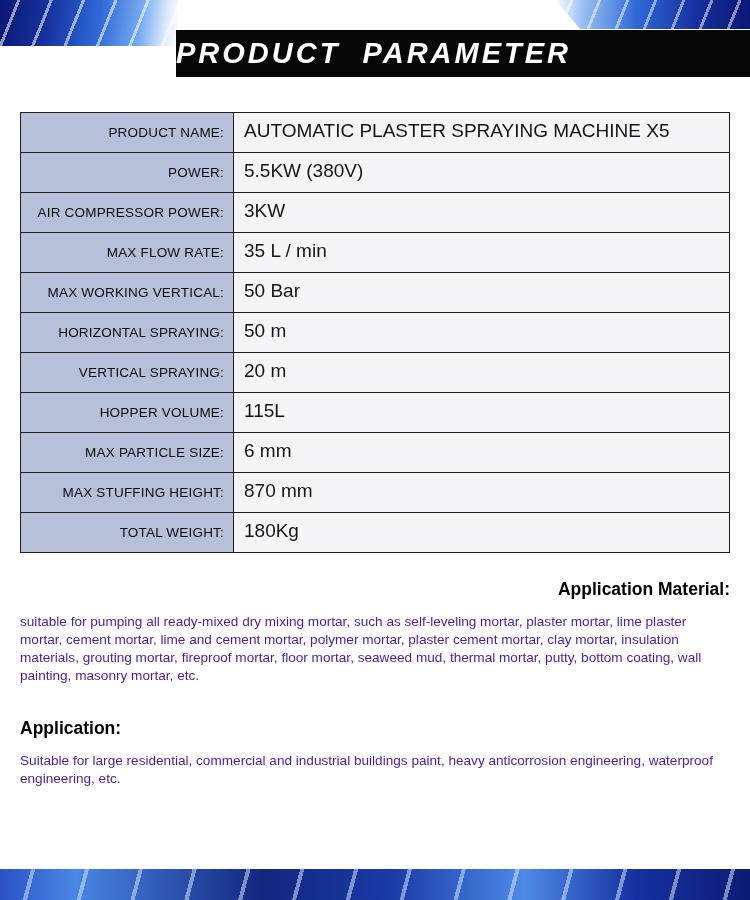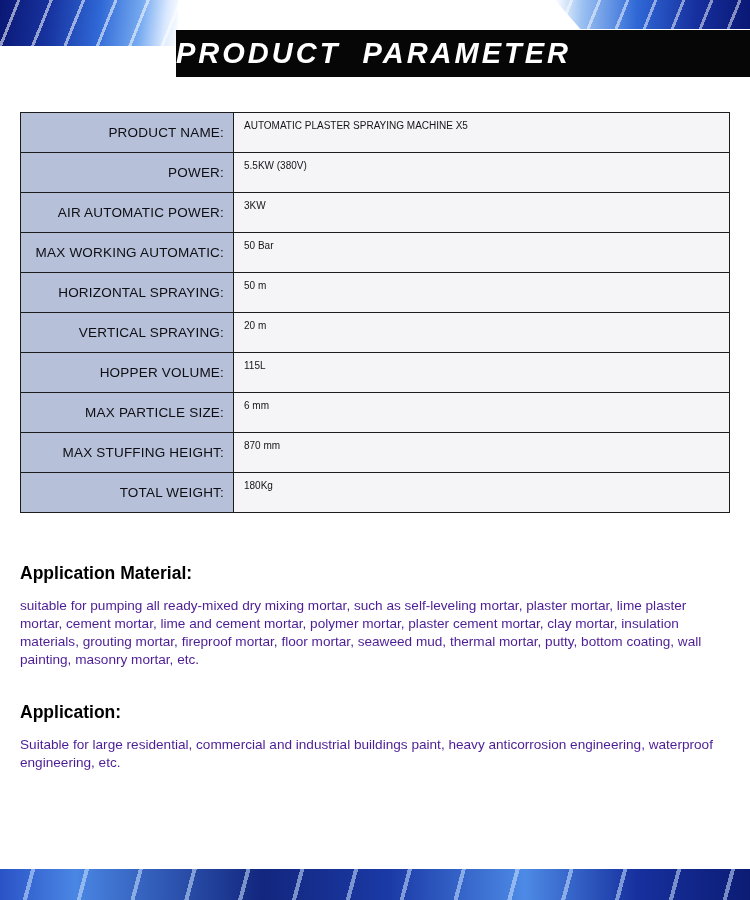--- a/index.html
+++ b/index.html
@@ -76,31 +76,31 @@
     vertical-align: middle;
     padding: 0 9px 0 4px;
     font-size: 13.5px;
     color: #0e0e14;
     letter-spacing: 0.2px;
   }
   td.spec-value {
     background: #f5f5f8;
     vertical-align: top;
     padding: 7px 10px 0 10px;
-    font-size: 10px;
+    font-size: 19px;
     color: #14141a;
   }
 
   .section-heading {
     margin: 0;
     font-size: 17.5px;
     font-weight: 700;
     color: #000000;
   }
-  .section-heading.first  { margin-top: 50px; }
+  .section-heading.first  { margin-top: 26px; text-align: right; }
   .section-heading.second { margin-top: 33px; }
   .section-body {
     margin: 13px 0 0 0;
     font-size: 13.6px;
     line-height: 1.33;
     color: #4c1d95;
   }
 
   
   .banner-bottom {
@@ -134,25 +134,29 @@
       <tbody>
         <tr>
           <td class="spec-label">PRODUCT NAME:</td>
           <td class="spec-value">AUTOMATIC PLASTER SPRAYING MACHINE X5</td>
         </tr>
         <tr>
           <td class="spec-label">POWER:</td>
           <td class="spec-value">5.5KW (380V)</td>
         </tr>
         <tr>
-          <td class="spec-label">AIR AUTOMATIC POWER:</td>
+          <td class="spec-label">AIR COMPRESSOR POWER:</td>
           <td class="spec-value">3KW</td>
         </tr>
         <tr>
-          <td class="spec-label">MAX WORKING AUTOMATIC:</td>
+          <td class="spec-label">MAX FLOW RATE:</td>
+          <td class="spec-value">35 L / min</td>
+        </tr>
+        <tr>
+          <td class="spec-label">MAX WORKING VERTICAL:</td>
           <td class="spec-value">50 Bar</td>
         </tr>
         <tr>
           <td class="spec-label">HORIZONTAL SPRAYING:</td>
           <td class="spec-value">50 m</td>
         </tr>
         <tr>
           <td class="spec-label">VERTICAL SPRAYING:</td>
           <td class="spec-value">20 m</td>
         </tr>

